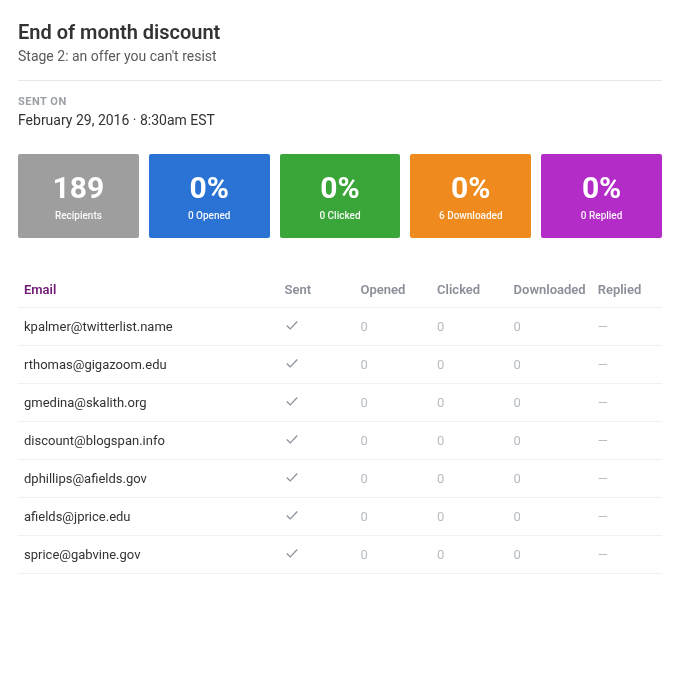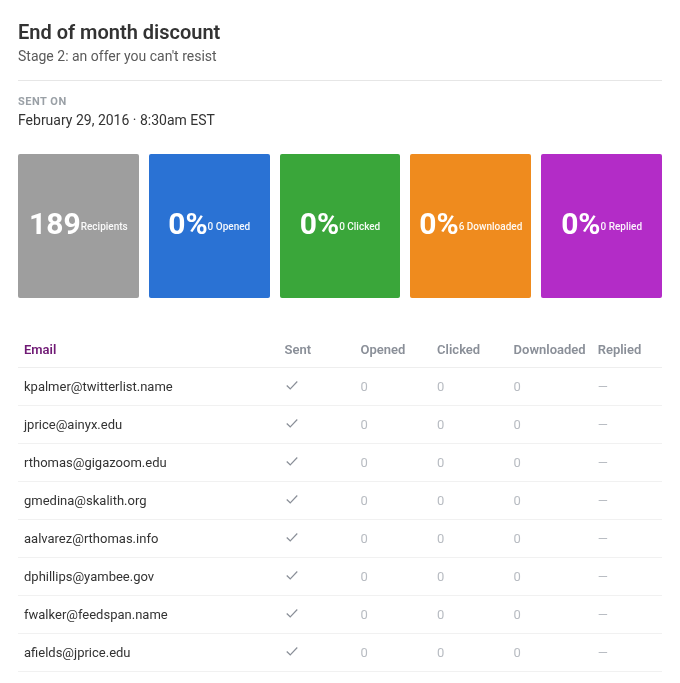--- a/index.html
+++ b/index.html
@@ -39,22 +39,23 @@
     color: #333;
     margin-bottom: 26px;
   }
   .stats-row {
     display: flex;
     gap: 10px;
     margin-bottom: 34px;
   }
   .stat-card {
     flex: 1;
-    height: 144px;
+    height: 84px;
     display: flex;
+    flex-direction: column;
     align-items: center;
     justify-content: center;
     color: #fff;
     border-radius: 2px;
   }
   .stat-value {
     font-size: 30px;
     font-weight: 700;
     line-height: 1.1;
     margin-bottom: 6px;
@@ -156,32 +157,20 @@
             <svg viewBox="0 0 16 16" fill="currentColor">
               <path d="M13.5 3.5l-7.5 8L2.5 8l-1 1 4.5 4.5 8.5-9z"></path>
             </svg>
           </span></td>
         <td class="muted">0</td>
         <td class="muted">0</td>
         <td class="muted">0</td>
         <td class="muted">—</td>
       </tr>
       <tr>
-        <td>jprice@ainyx.edu</td>
-        <td><span class="check-icon">
-            <svg viewBox="0 0 16 16" fill="currentColor">
-              <path d="M13.5 3.5l-7.5 8L2.5 8l-1 1 4.5 4.5 8.5-9z"></path>
-            </svg>
-          </span></td>
-        <td class="muted">0</td>
-        <td class="muted">0</td>
-        <td class="muted">0</td>
-        <td class="muted">—</td>
-      </tr>
-      <tr>
         <td>rthomas@gigazoom.edu</td>
         <td><span class="check-icon">
             <svg viewBox="0 0 16 16" fill="currentColor">
               <path d="M13.5 3.5l-7.5 8L2.5 8l-1 1 4.5 4.5 8.5-9z"></path>
             </svg>
           </span></td>
         <td class="muted">0</td>
         <td class="muted">0</td>
         <td class="muted">0</td>
         <td class="muted">—</td>
@@ -192,45 +181,33 @@
             <svg viewBox="0 0 16 16" fill="currentColor">
               <path d="M13.5 3.5l-7.5 8L2.5 8l-1 1 4.5 4.5 8.5-9z"></path>
             </svg>
           </span></td>
         <td class="muted">0</td>
         <td class="muted">0</td>
         <td class="muted">0</td>
         <td class="muted">—</td>
       </tr>
       <tr>
-        <td>aalvarez@rthomas.info</td>
-        <td><span class="check-icon">
-            <svg viewBox="0 0 16 16" fill="currentColor">
-              <path d="M13.5 3.5l-7.5 8L2.5 8l-1 1 4.5 4.5 8.5-9z"></path>
-            </svg>
-          </span></td>
-        <td class="muted">0</td>
-        <td class="muted">0</td>
-        <td class="muted">0</td>
-        <td class="muted">—</td>
-      </tr>
-      <tr>
-        <td>dphillips@yambee.gov</td>
-        <td><span class="check-icon">
-            <svg viewBox="0 0 16 16" fill="currentColor">
-              <path d="M13.5 3.5l-7.5 8L2.5 8l-1 1 4.5 4.5 8.5-9z"></path>
-            </svg>
-          </span></td>
-        <td class="muted">0</td>
-        <td class="muted">0</td>
-        <td class="muted">0</td>
-        <td class="muted">—</td>
-      </tr>
-      <tr>
-        <td>fwalker@feedspan.name</td>
+        <td>discount@blogspan.info</td>
+        <td><span class="check-icon">
+            <svg viewBox="0 0 16 16" fill="currentColor">
+              <path d="M13.5 3.5l-7.5 8L2.5 8l-1 1 4.5 4.5 8.5-9z"></path>
+            </svg>
+          </span></td>
+        <td class="muted">0</td>
+        <td class="muted">0</td>
+        <td class="muted">0</td>
+        <td class="muted">—</td>
+      </tr>
+      <tr>
+        <td>dphillips@afields.gov</td>
         <td><span class="check-icon">
             <svg viewBox="0 0 16 16" fill="currentColor">
               <path d="M13.5 3.5l-7.5 8L2.5 8l-1 1 4.5 4.5 8.5-9z"></path>
             </svg>
           </span></td>
         <td class="muted">0</td>
         <td class="muted">0</td>
         <td class="muted">0</td>
         <td class="muted">—</td>
       </tr>

